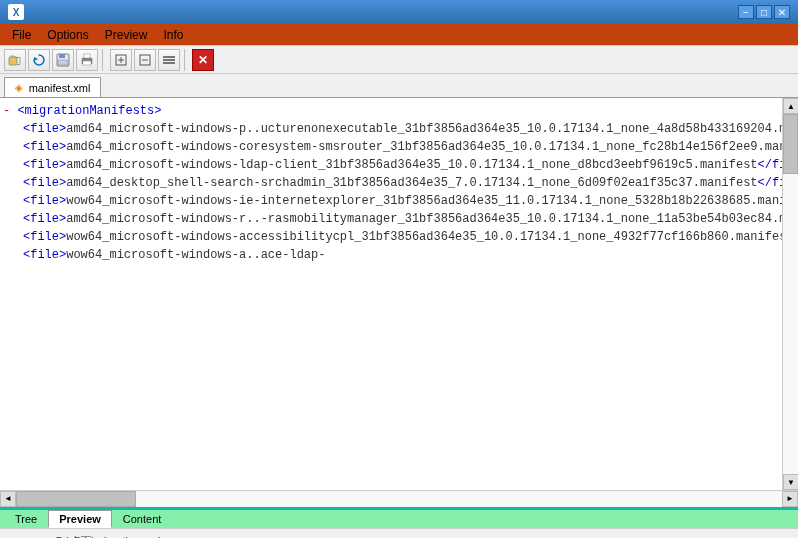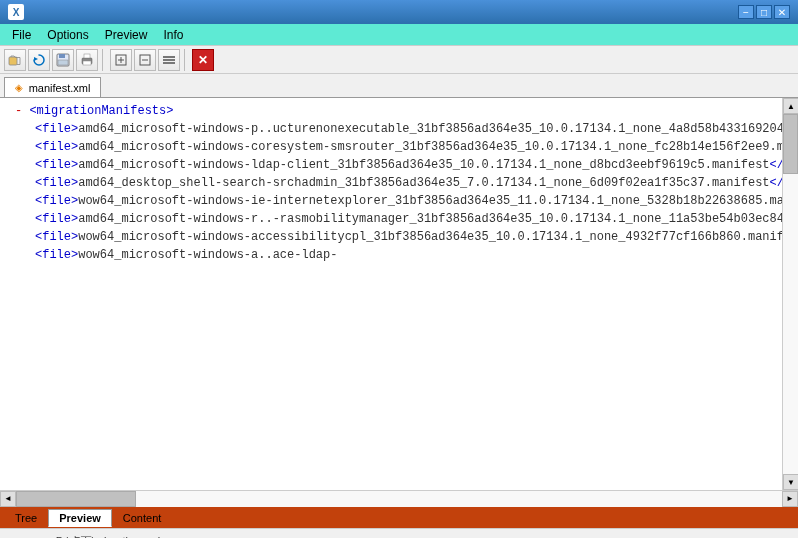--- a/index.html
+++ b/index.html
@@ -34,21 +34,21 @@
       width: 16px; height: 14px;
       background: #5aa0e8;
       border: 1px solid #1a5a9a;
       color: white; font-size: 10px;
       display: flex; align-items: center; justify-content: center;
       cursor: pointer;
     }
 
     
     .menu-bar {
-      background: #5eead4;
+      background: #c2410c;
       border-bottom: 1px solid #ccc;
       height: 22px;
       display: flex;
       align-items: center;
       padding: 0 4px;
     }
     .menu-item {
       padding: 2px 8px;
       font-size: 12px;
       cursor: pointer;
@@ -104,21 +104,21 @@
       height: calc(538px - 24px - 22px - 28px - 24px - 22px - 26px);
       position: relative;
       overflow: hidden;
     }
 
     
     .xml-content {
       flex: 1;
       overflow-y: auto;
       overflow-x: auto;
-      padding: 4px 15px;
+      padding: 4px 3px;
       font-family: 'Courier New', monospace;
       font-size: 12px;
       line-height: 1.5;
       white-space: nowrap;
     }
     .xml-line { display: block; }
     .xml-tag { color: #0000cc; }
     .xml-dash { color: #cc0000; }
     .xml-text { color: #333; }
     .xml-indent1 { padding-left: 20px; }
@@ -141,22 +141,22 @@
     .scrollbar-thumb {
       position: absolute;
       top: 0; left: 0; right: 0;
       height: 60px;
       background: #c0c0c0;
       border: 1px solid #aaa;
     }
 
     
     .bottom-tabs {
-      background: #c2410c;
-      border-top: 1px solid #14b8a6;
+      background: #86efac;
+      border-top: 4px solid #14b8a6;
       height: 22px;
       display: flex;
       align-items: center;
       padding: 0 4px;
     }
     .bottom-tab {
       padding: 2px 10px;
       font-size: 11px;
       cursor: pointer;
       border: 1px solid transparent;

